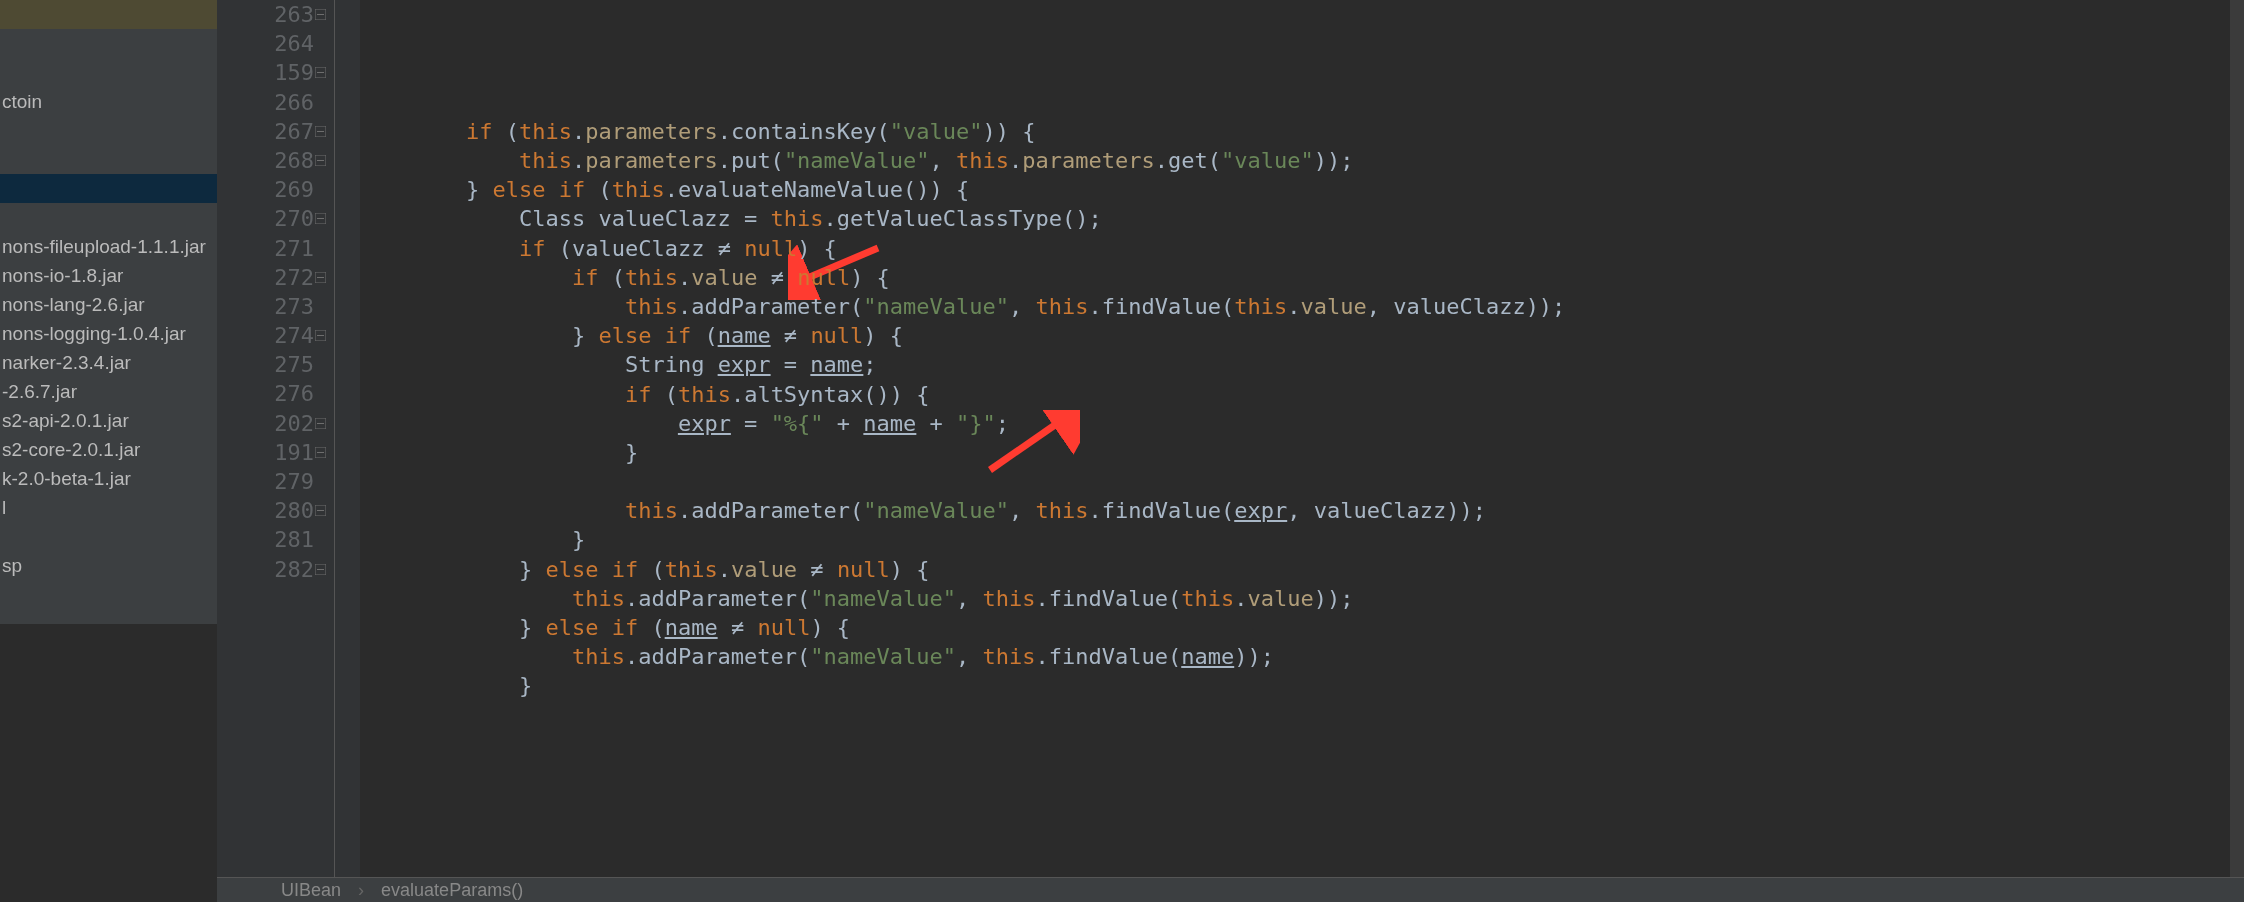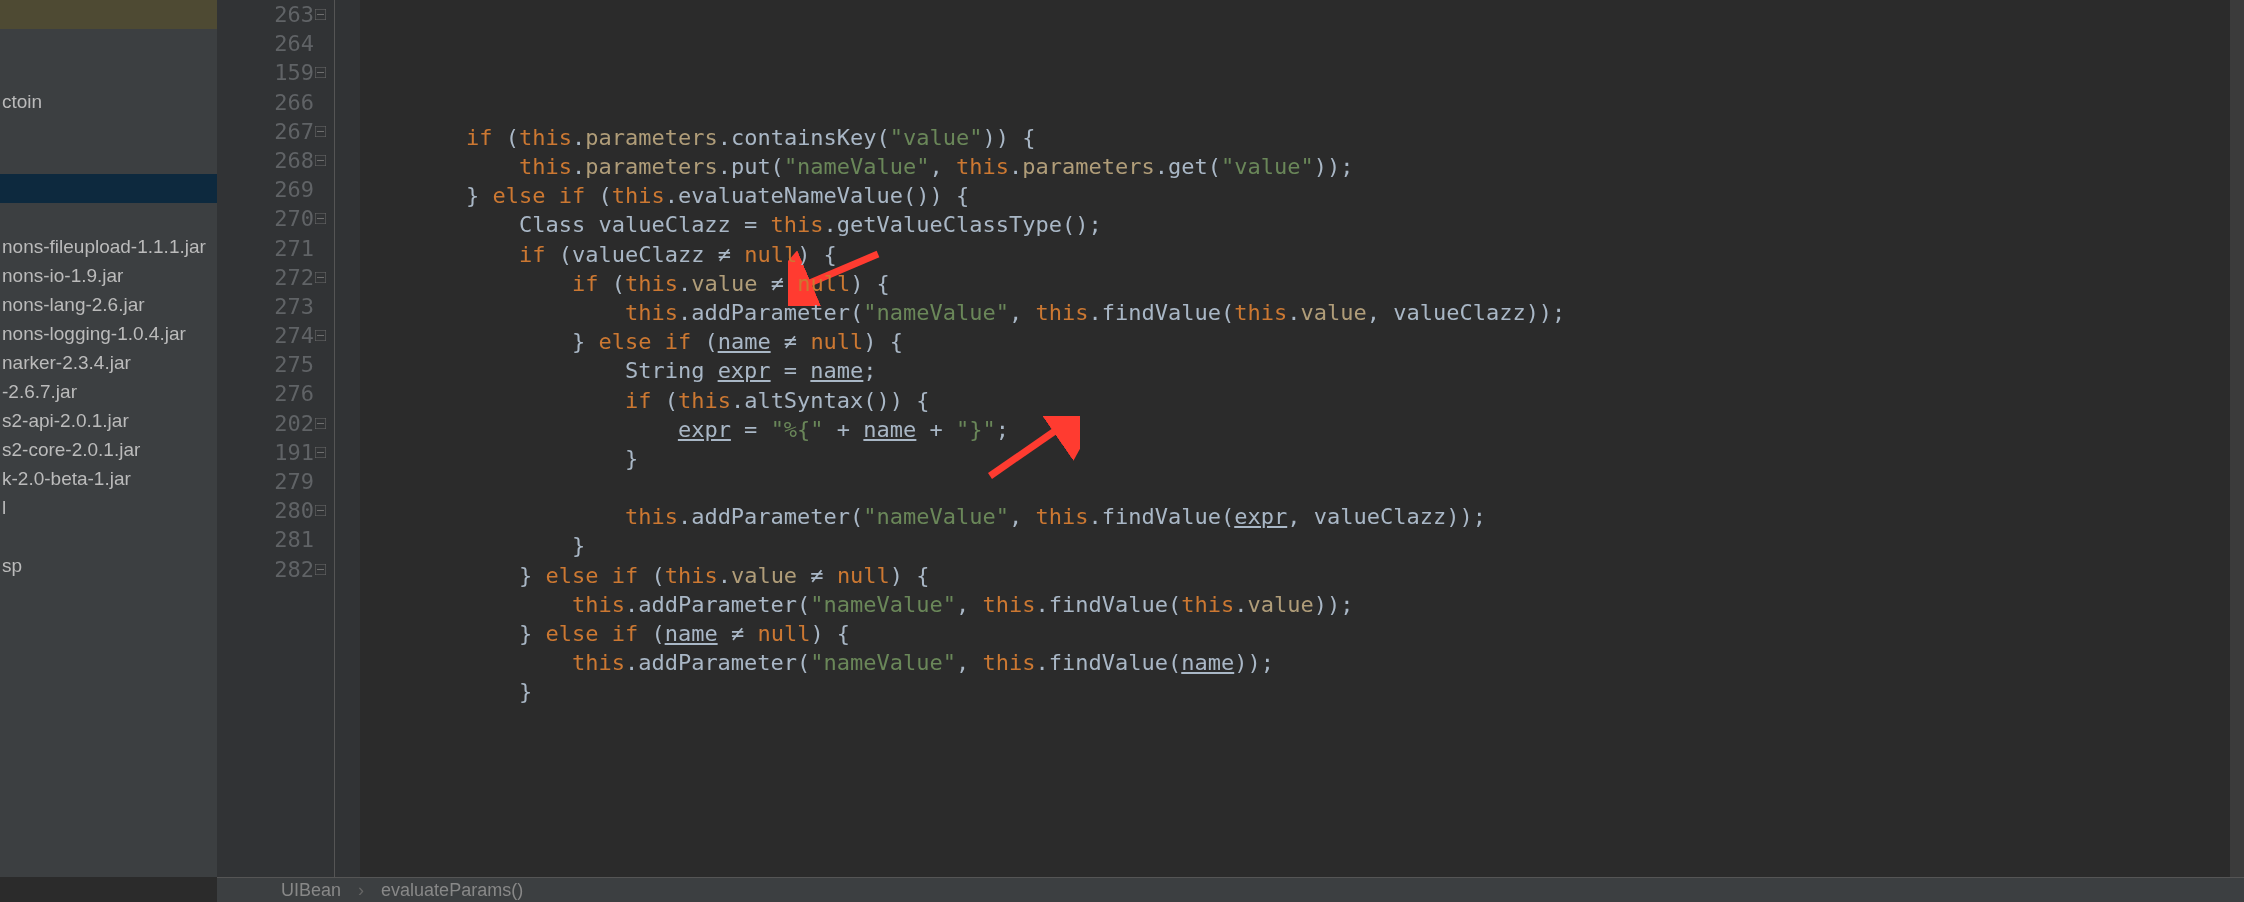--- a/index.html
+++ b/index.html
@@ -8,21 +8,21 @@
     background: #2b2b2b;
     font-family: Menlo, Consolas, "DejaVu Sans Mono", monospace;
     overflow: hidden;
     color: #a9b7c6;
   }
 
   
   .sidebar {
     position: absolute;
     left: 0; top: 0;
-    width: 217px; height: 877px;
+    width: 217px; height: 624px;
     background: #3c3f41;
     font-family: -apple-system, "Segoe UI", sans-serif;
     font-size: 19px;
     color: #bbbbbb;
     overflow: hidden;
   }
   .tree-row {
     height: 29px;
     line-height: 29px;
     padding-left: 2px;
@@ -57,21 +57,21 @@
   }
   .fold {
     position: absolute;
     left: -27px; top: 0;
     width: 25px; height: 29.2px;
   }
   .fold svg { display:block; margin:9px auto 0; }
 
   .code-area {
     position: absolute;
-    left: 360px; top: 6px;
+    left: 360px; top: 0;
     right: 0; height: 877px;
     background: #2b2b2b;
     font-size: 22px;
     line-height: 29.2px;
     white-space: pre;
     overflow: hidden;
   }
   .code-line { height: 29.2px; position: relative; }
 
   .scrollbar {
@@ -115,21 +115,21 @@
 <div class="sidebar" id="sidebar">
     <div class="tree-row sel-yellow"></div>
     <div class="tree-row"></div>
     <div class="tree-row"></div>
     <div class="tree-row">ctoin</div>
     <div class="tree-row"></div>
     <div class="tree-row"></div>
     <div class="tree-row sel-blue"></div>
     <div class="tree-row"></div>
     <div class="tree-row">nons-fileupload-1.1.1.jar</div>
-    <div class="tree-row">nons-io-1.9.jar</div>
+    <div class="tree-row">nons-io-1.8.jar</div>
     <div class="tree-row">nons-lang-2.6.jar</div>
     <div class="tree-row">nons-logging-1.0.4.jar</div>
     <div class="tree-row">narker-2.3.4.jar</div>
     <div class="tree-row">-2.6.7.jar</div>
     <div class="tree-row">s2-api-2.0.1.jar</div>
     <div class="tree-row">s2-core-2.0.1.jar</div>
     <div class="tree-row">k-2.0-beta-1.jar</div>
     <div class="tree-row">l</div>
     <div class="tree-row"></div>
     <div class="tree-row">sp</div>

